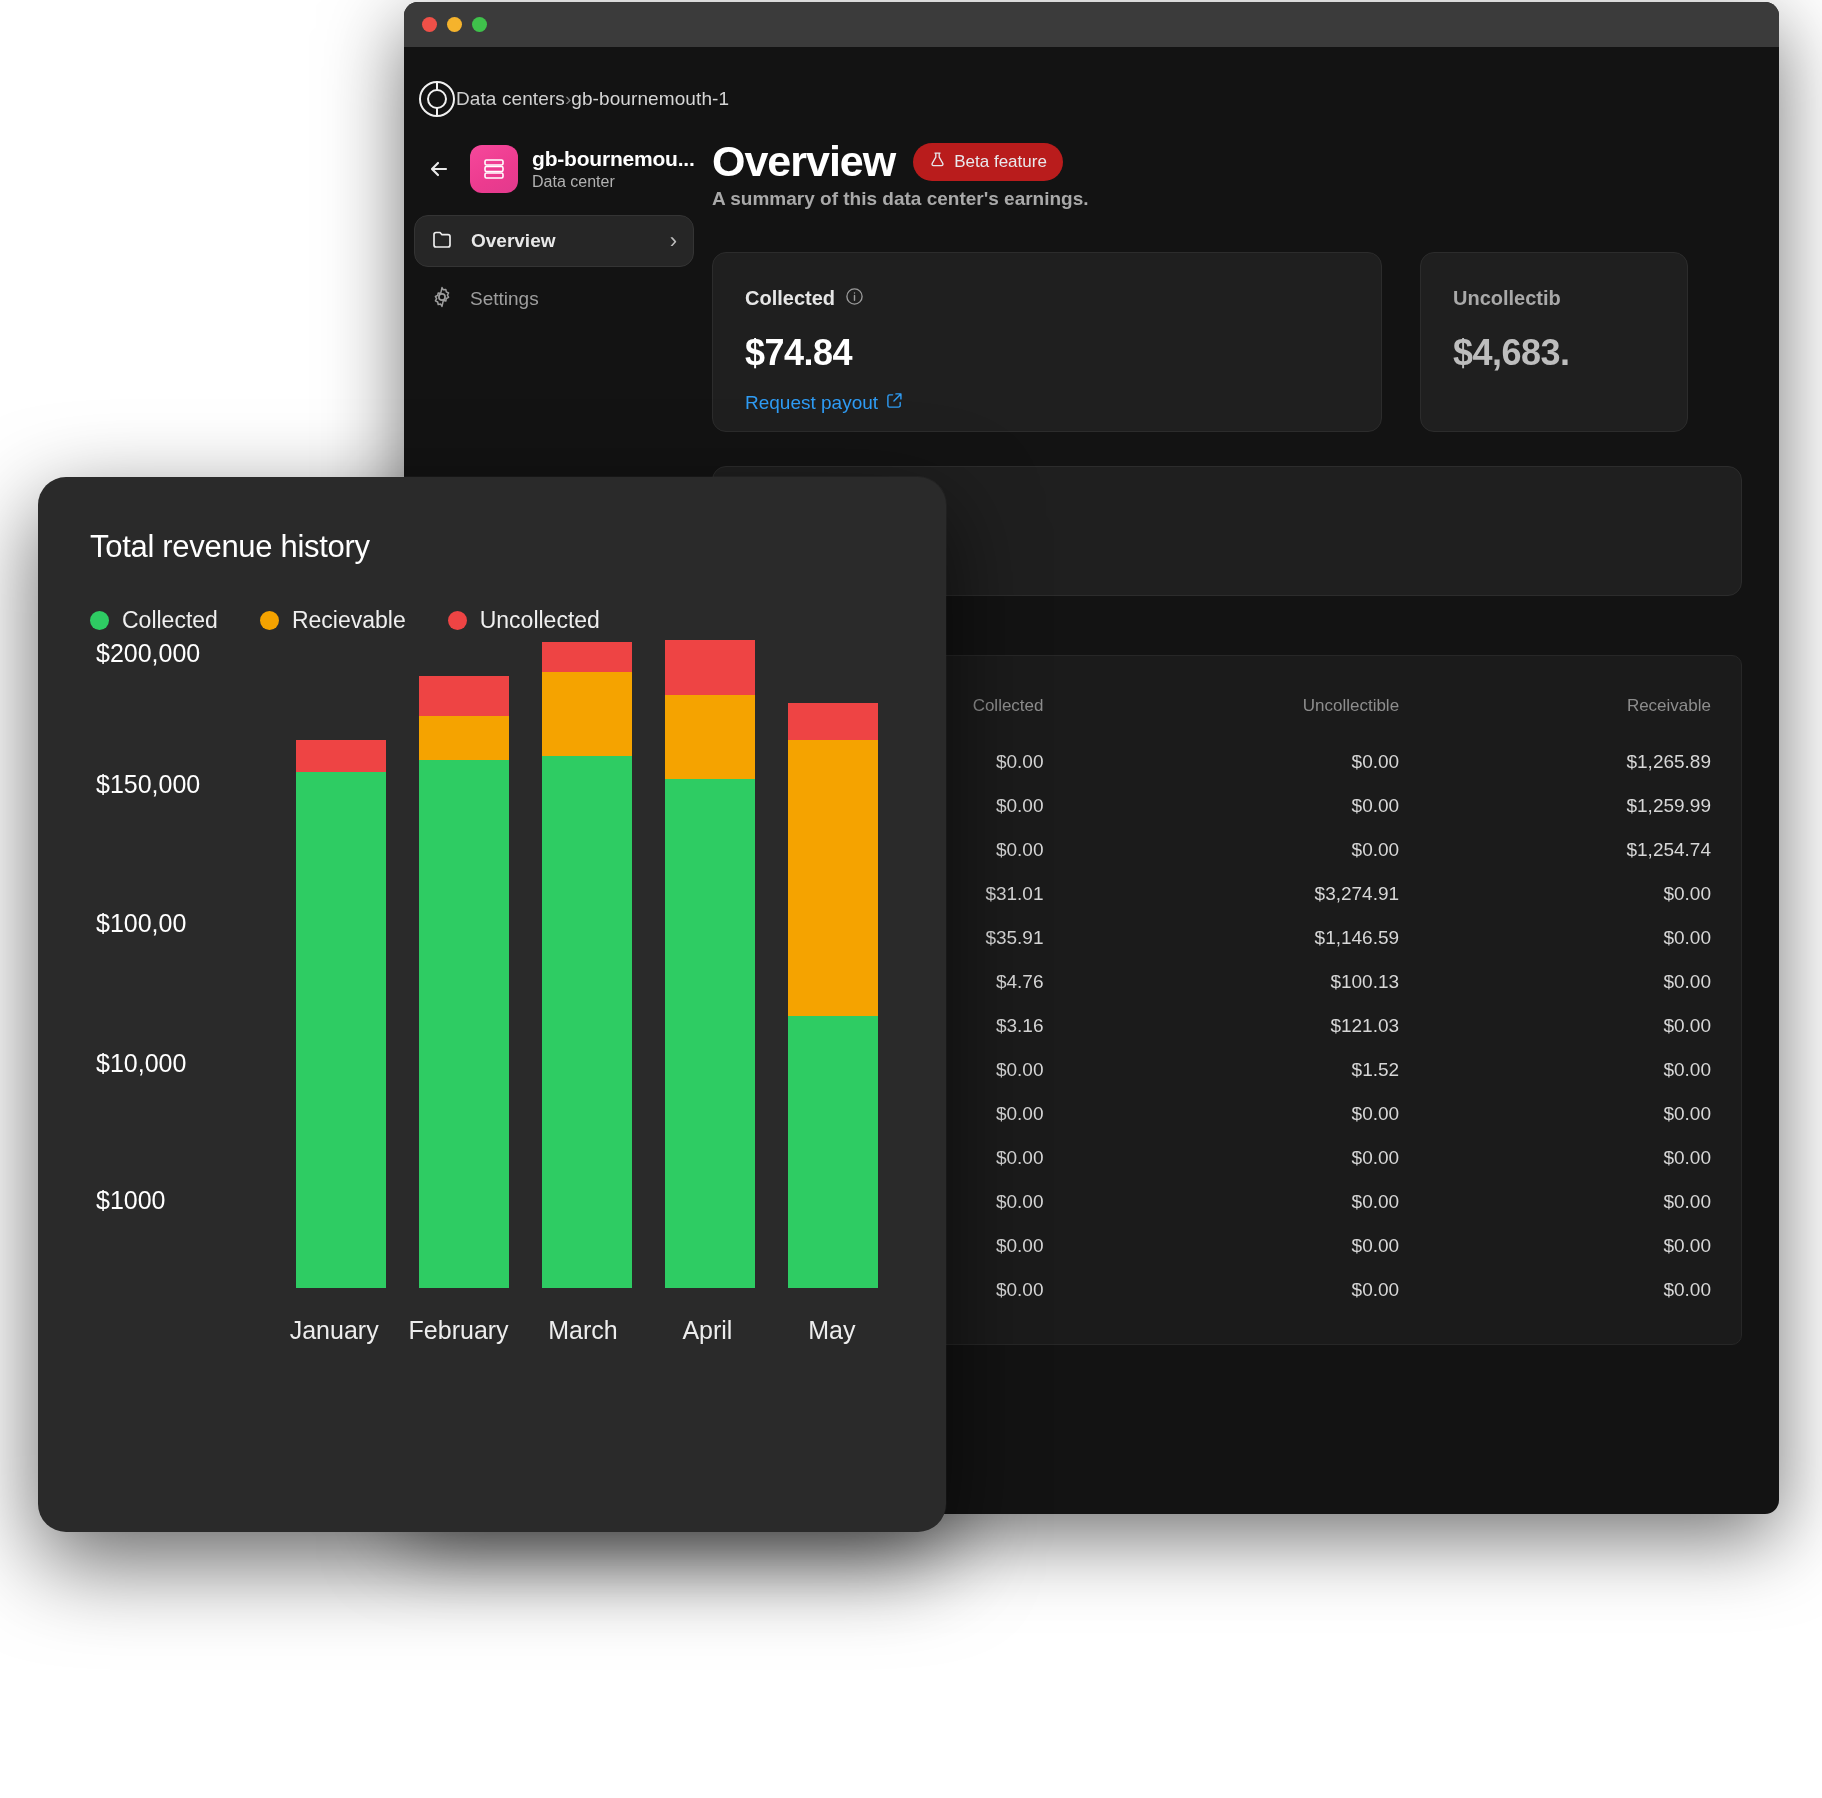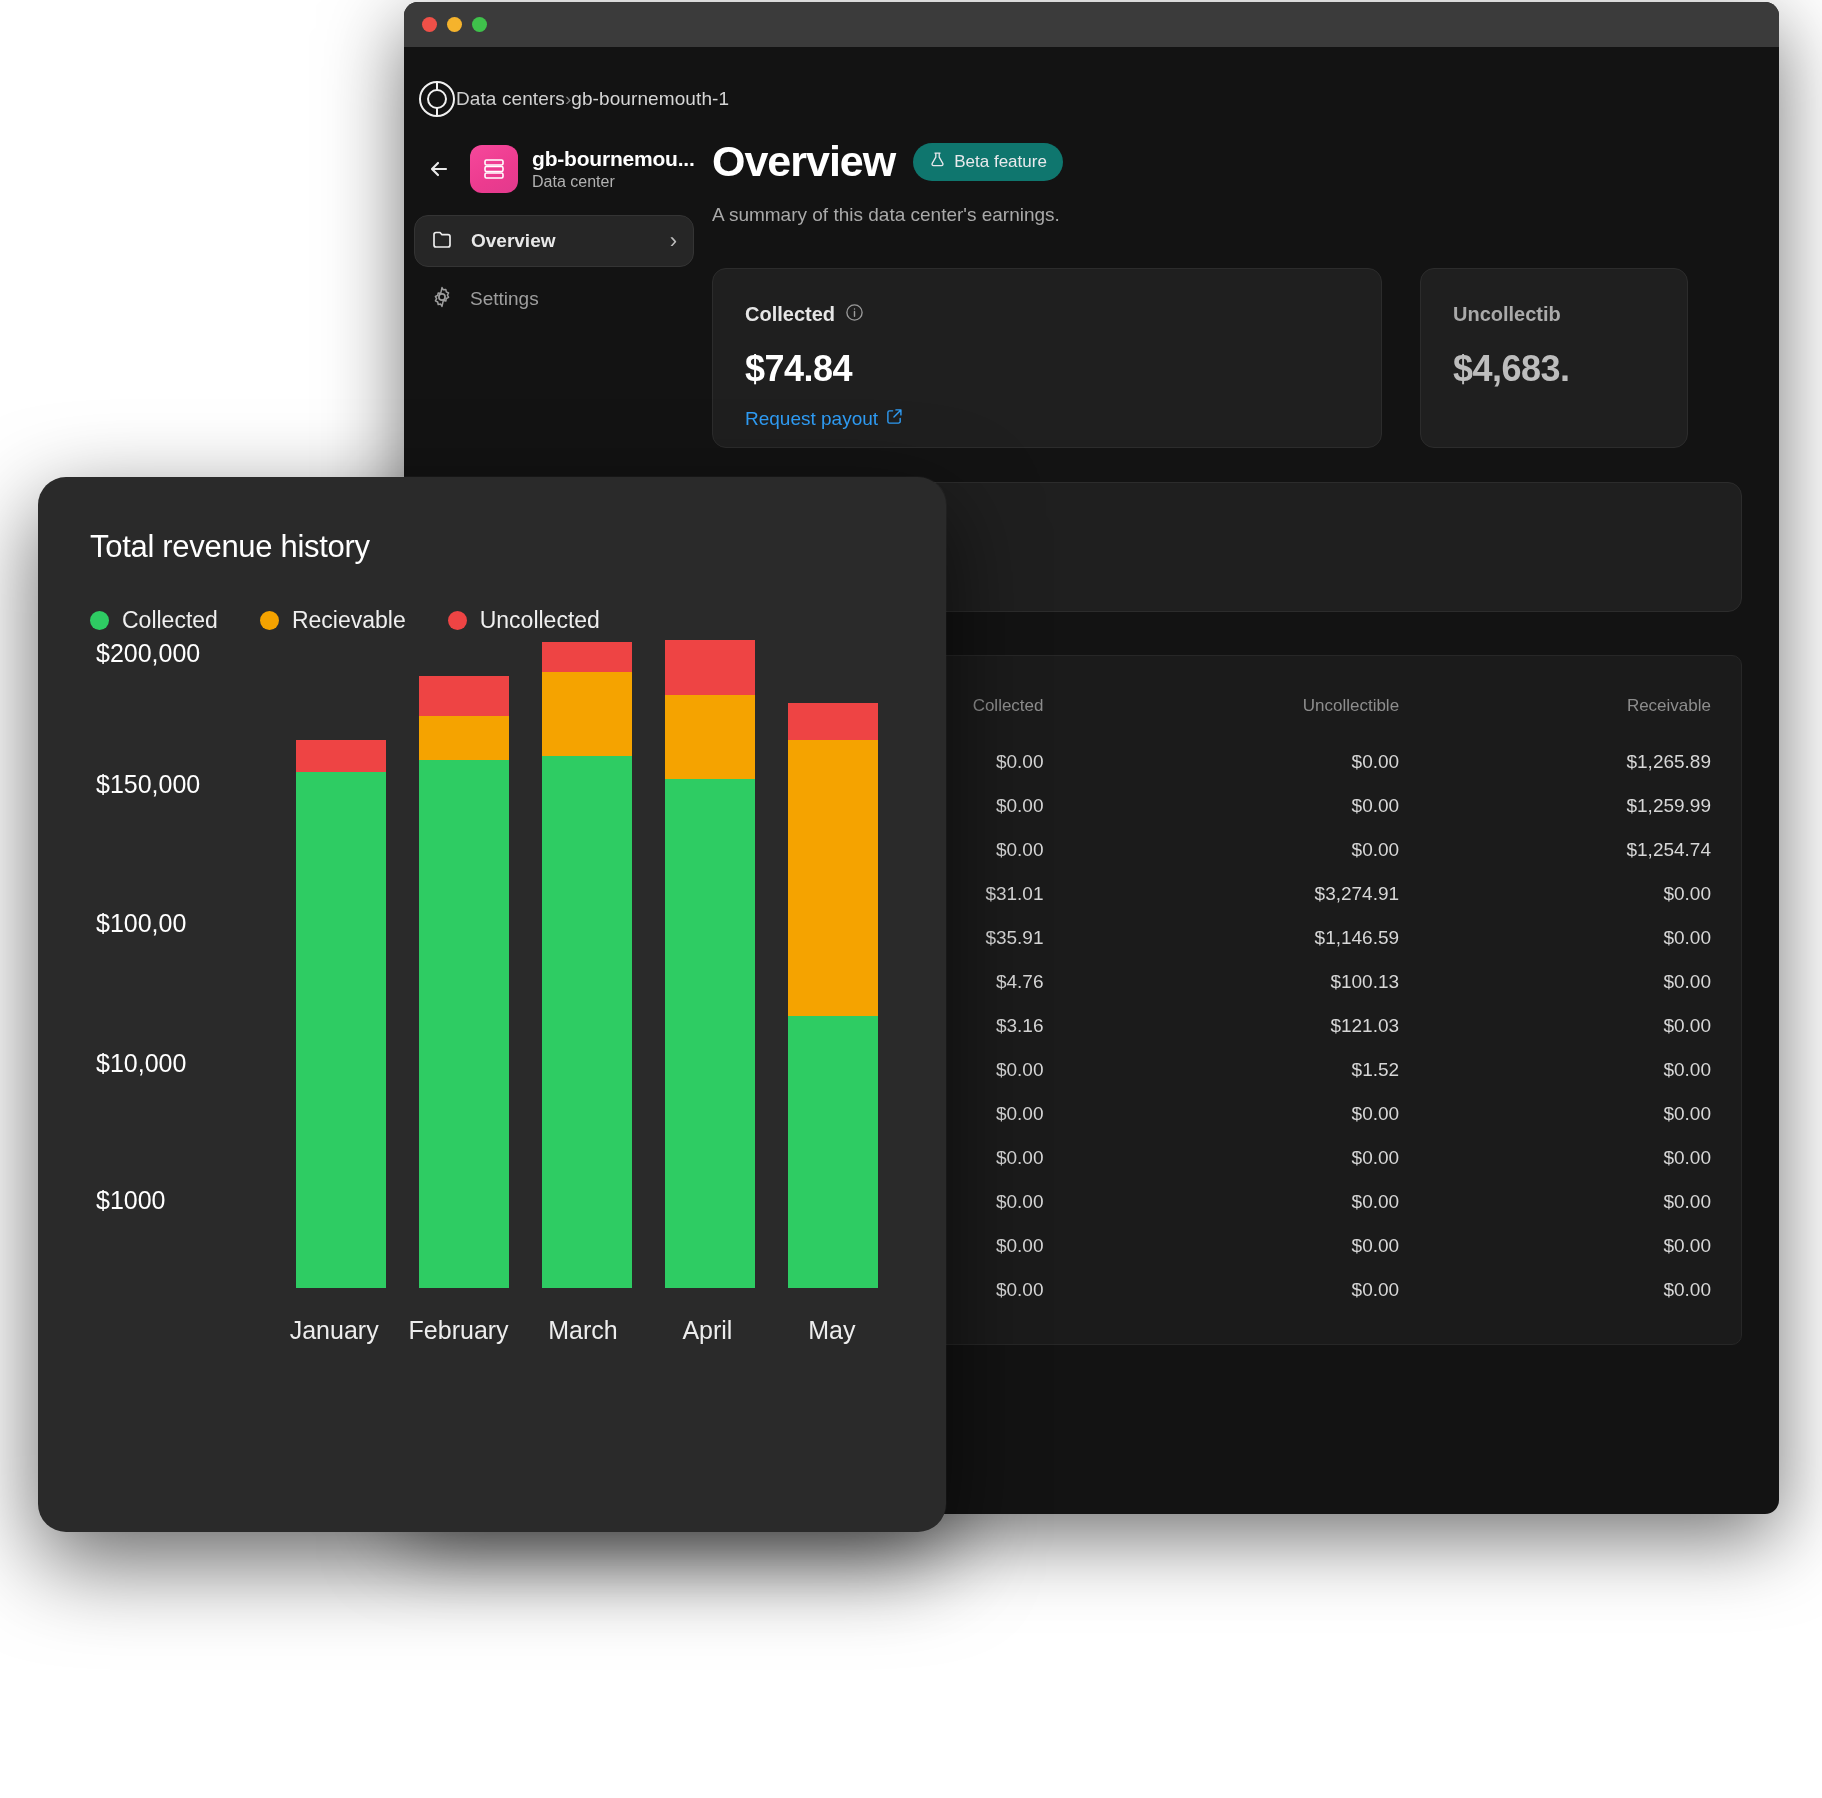--- a/index.html
+++ b/index.html
@@ -59,24 +59,24 @@
   .nav-item.active { background:#262626; border:1px solid #343434; }
   .nav-label { color:#e8e8e8; font-size:19px; font-weight:700; flex:1; }
   .nav-item:not(.active) .nav-label { color:#9e9e9e; font-weight:400; }
   .chev { color:#bcbcbc; }
 
   .main { flex:1; padding: 8px 0 0 8px; position:relative; }
   .page-title-row { display:flex; align-items:center; gap:18px; }
   .page-title { color:#fff; font-size:43px; font-weight:700; letter-spacing:-1px; }
   .beta-pill {
     display:flex; align-items:center; gap:8px;
-    background:#0f766e; color:#e9e9ec; border-radius: 999px;
+    background:#b91c1c; color:#e9e9ec; border-radius: 999px;
     padding: 8px 16px; font-size:17px;
   }
-  .page-sub { color:#a9a9a9; font-size:19px; margin-top: 18px; }
+  .page-sub { color:#a9a9a9; font-size:19px; margin-top: 2px; font-weight: bold; }
 
   .cards { display:flex; gap:38px; margin-top: 42px; }
   .card {
     background:#1f1f1f; border:1px solid #2c2c2c; border-radius:14px;
     padding: 34px 32px; height: 180px;
   }
   .card.collected { width: 670px; flex:none; }
   .card.uncollectible { width: 268px; flex:none; }
   .card-head { display:flex; align-items:center; gap:10px; }
   .card-label { color:#e6e6e6; font-size:20px; font-weight:700; }

